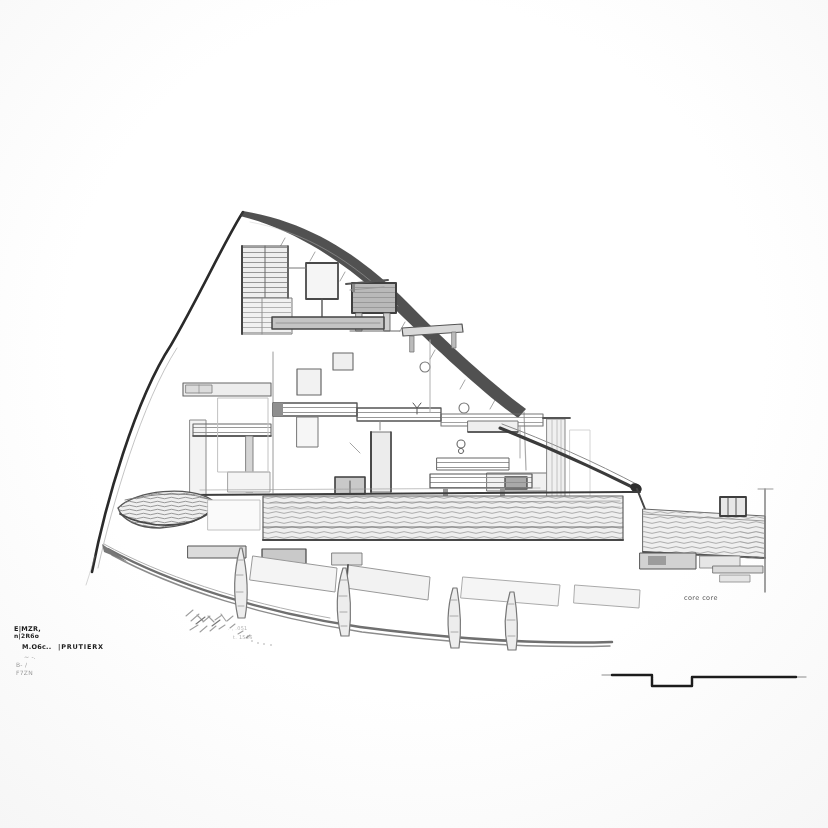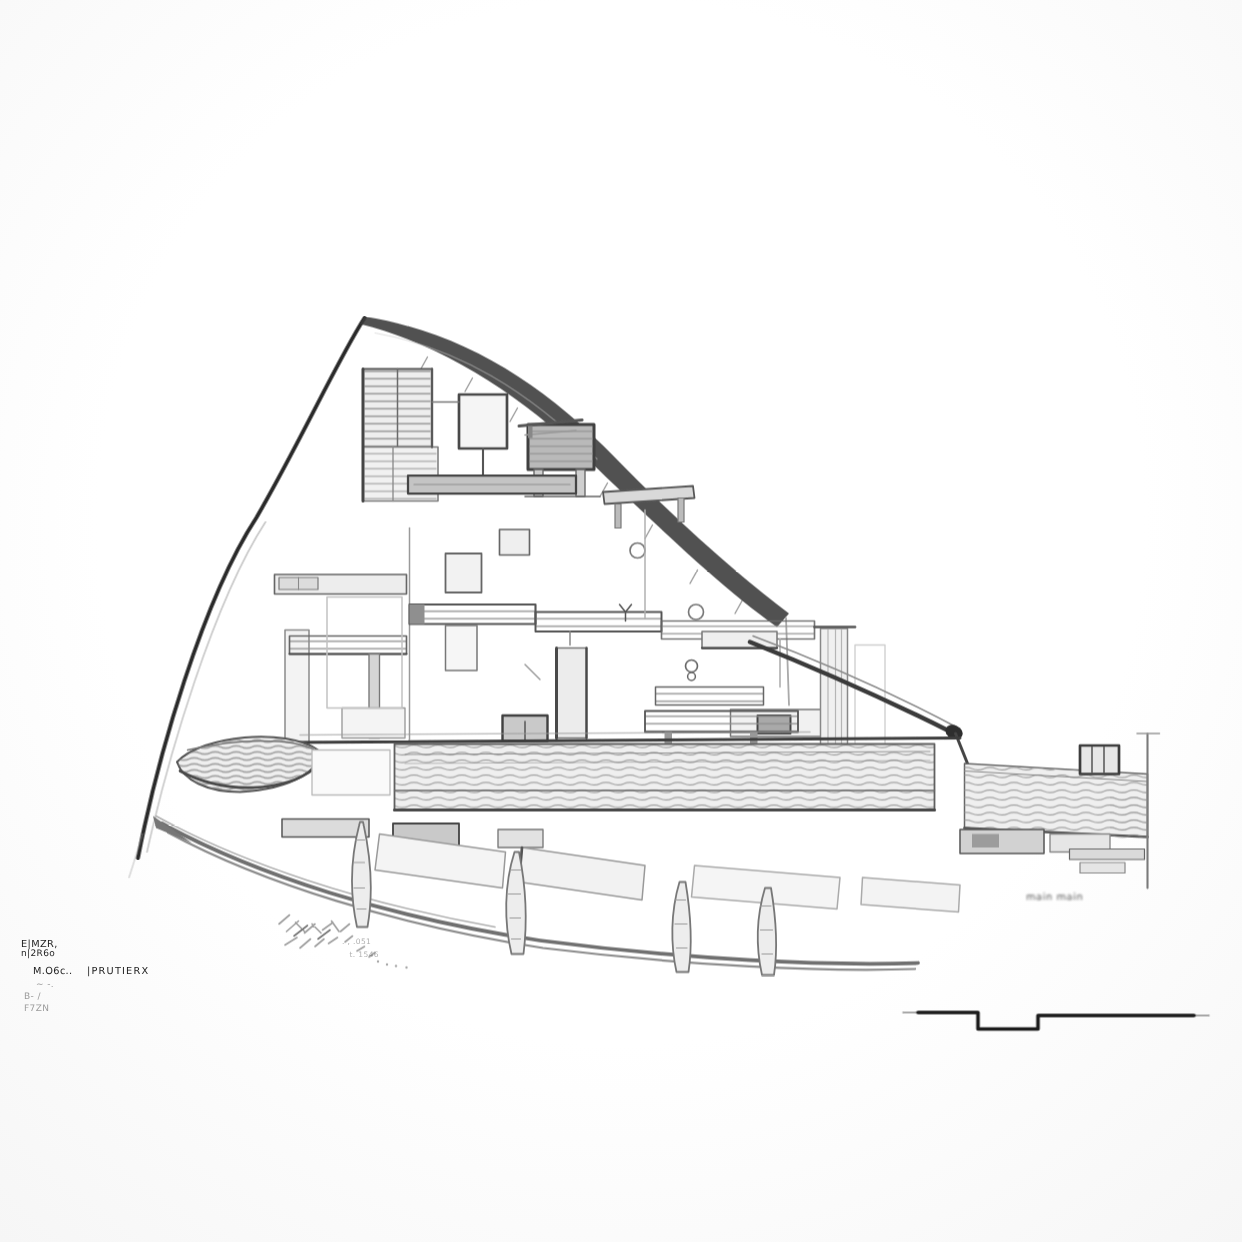--- a/index.html
+++ b/index.html
@@ -7,21 +7,21 @@
     position:relative;width:828px;height:828px;overflow:hidden;
     background:radial-gradient(circle at 50% 42%, #ffffff 55%, #f6f6f6 100%);
     font-family:"DejaVu Sans", sans-serif;
   }
   svg{position:absolute;left:0;top:0;}
   .anno{
     position:absolute;color:#1d1d1d;white-space:pre;
     filter:blur(0.45px);letter-spacing:0.25px;line-height:1;
     font-family:"DejaVu Sans", sans-serif;
   }
-  .a-block{font-weight:400;}
+  .a-block{font-weight:700;}
   .faint{opacity:.45;}
   .ground-note{color:#6e6e6e;opacity:.55;filter:blur(0.5px);}
   .right-label{color:#2a2a2a;opacity:.8;filter:blur(0.55px);letter-spacing:.4px;}
 </style>
 </head>
 <body>
 
 <div class="stage">
 
   <svg width="828" height="828" viewBox="0 0 828 828">
@@ -268,15 +268,15 @@
   <span class="anno a-block" style="left:14px;top:633px;font-size:6px;">n|2R6o</span>
   <span class="anno a-block" style="left:22px;top:644px;font-size:6.5px;">M.O6c..</span>
   <span class="anno a-block" style="left:58px;top:644px;font-size:6.5px;letter-spacing:.8px;">|PRUTIERX</span>
   <span class="anno faint" style="left:24px;top:654px;font-size:6px;">~ -.</span>
   <span class="anno faint" style="left:16px;top:662px;font-size:6px;">B- /</span>
   <span class="anno faint" style="left:16px;top:670px;font-size:6px;">F7ZN</span>
 
   <span class="anno ground-note" style="left:228px;top:626px;font-size:5px;">. , .051</span>
   <span class="anno ground-note" style="left:233px;top:635px;font-size:5px;">t. 1546</span>
 
-  <span class="anno right-label" style="left:684px;top:595px;font-size:6.5px;">main main</span>
+  <span class="anno right-label" style="left:684px;top:595px;font-size:6.5px;">core core</span>
 
 </div>
 
 </body></html>

